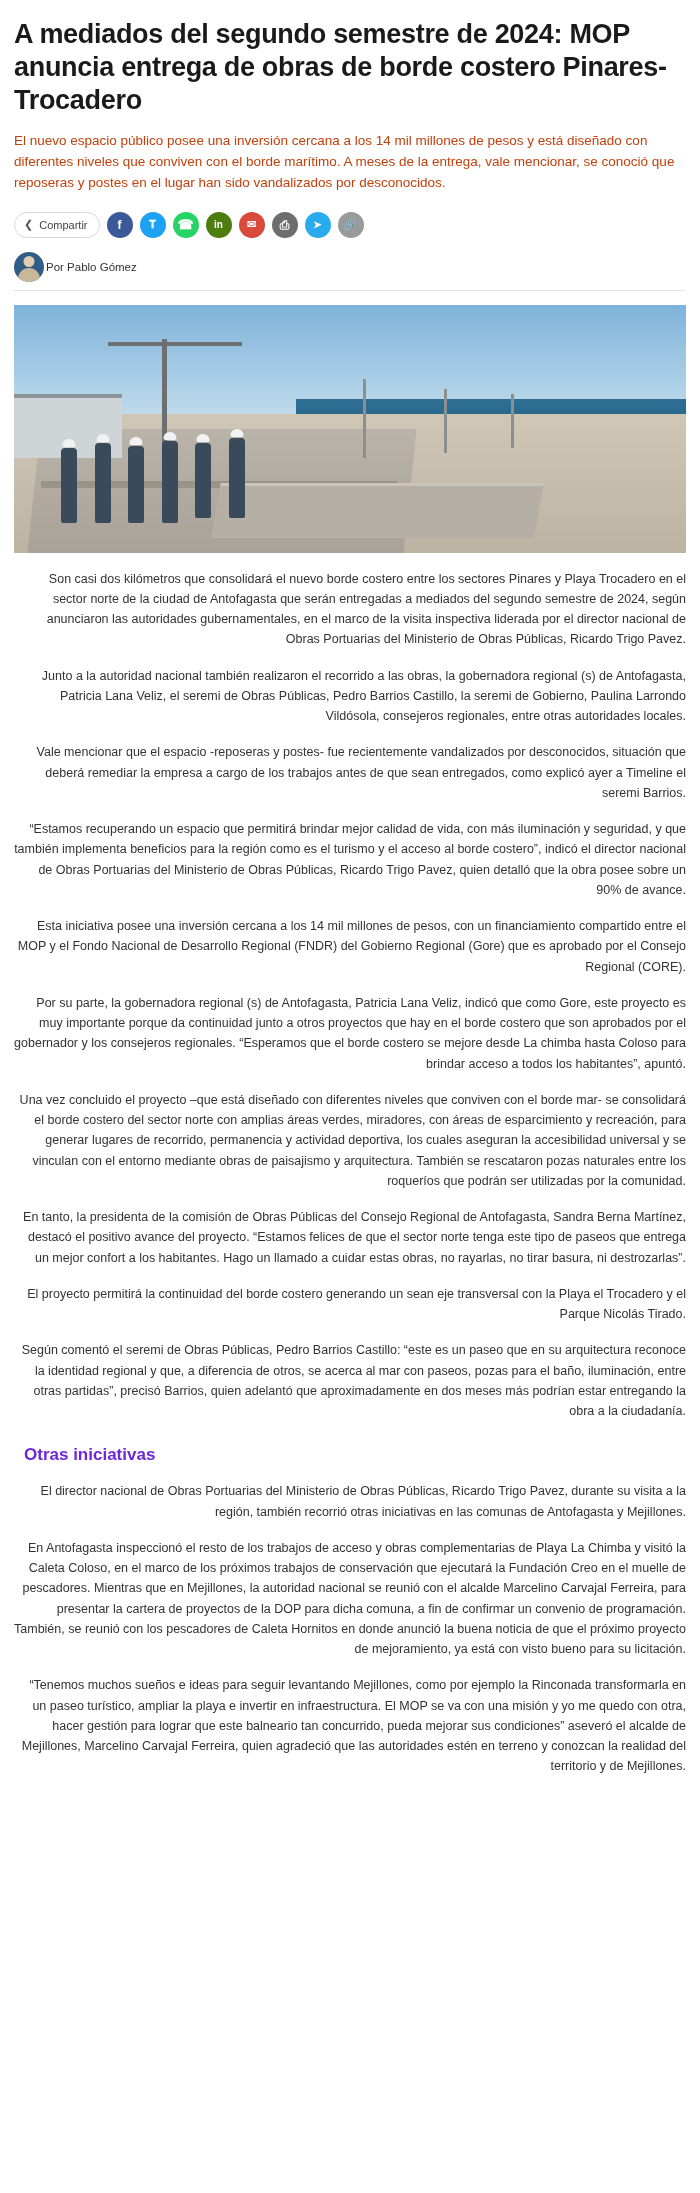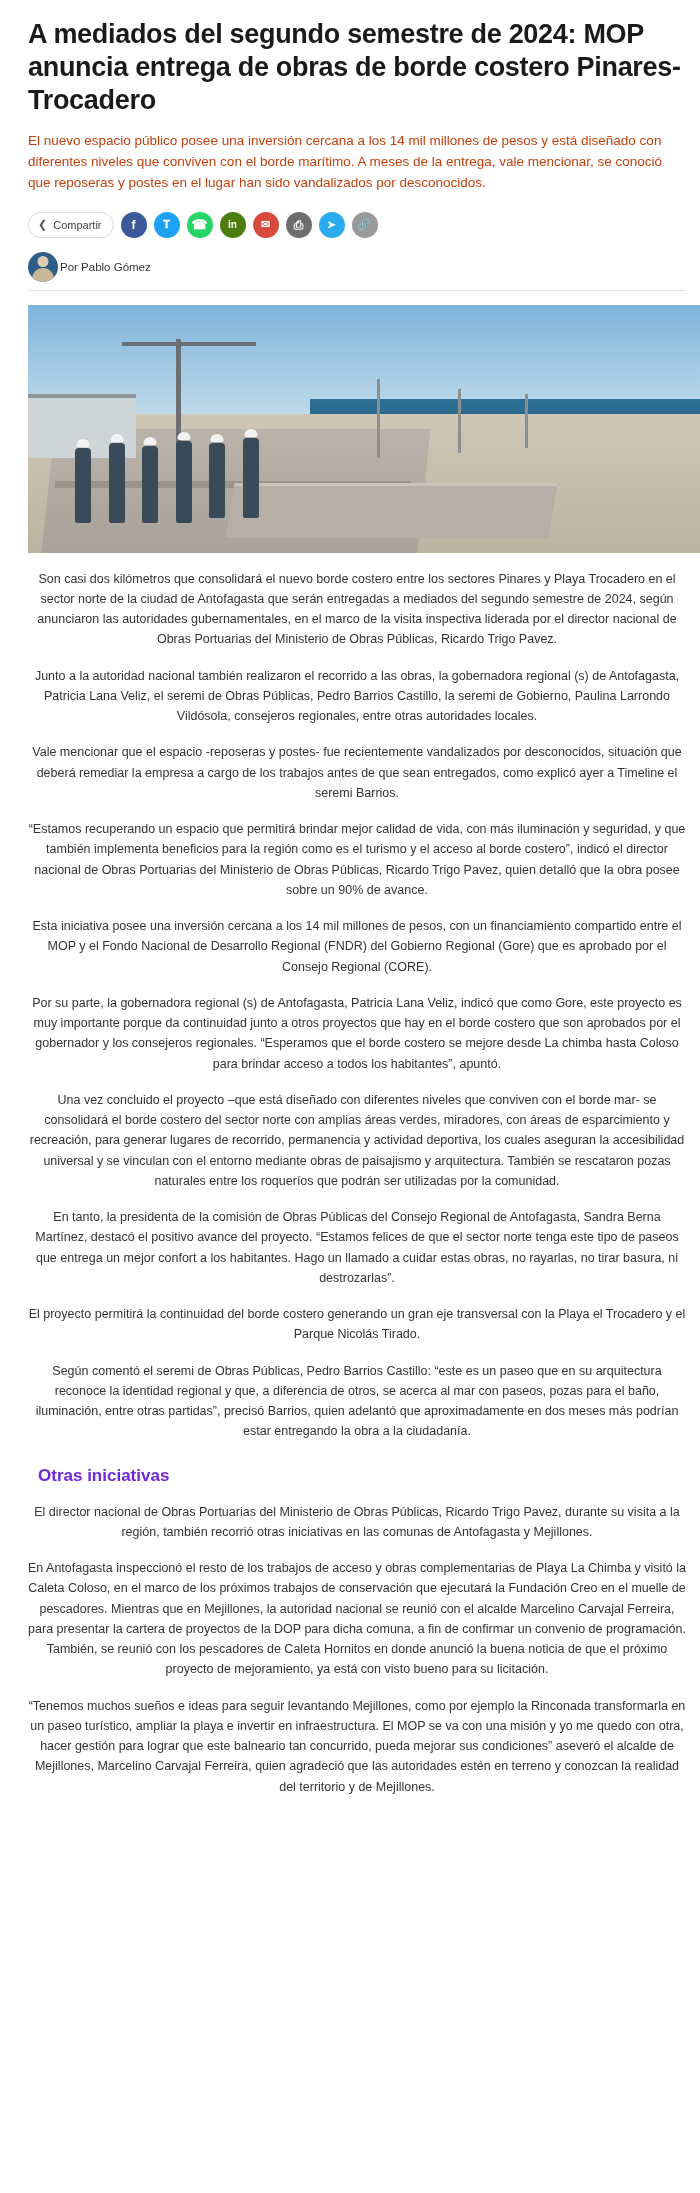--- a/index.html
+++ b/index.html
@@ -5,21 +5,21 @@
   * { box-sizing: border-box; }
   html, body {
     margin: 0; padding: 0;
     width: 700px;
     background: #ffffff;
     font-family: "Liberation Sans", sans-serif;
     color: #2b2b2b;
   }
   .page {
     width: 700px;
-    padding: 14px 14px 30px 28px;
+    padding: 14px 14px 30px 14px;
   }
   h1.headline {
     font-size: 27px;
     line-height: 1.22;
     font-weight: bold;
     color: #1a1a1a;
     margin: 4px 0 14px 0;
     letter-spacing: -0.3px;
   }
   p.lead {
@@ -176,21 +176,21 @@
     width: 13px; height: 8px;
     background: #f2f2f2;
     border-radius: 7px 7px 2px 2px;
   }
   
   p.body {
     font-size: 12.5px;
     line-height: 1.62;
     color: #333333;
     margin: 16px 0 16px 0;
-    text-align: center;
+    text-align: right;
   }
   h2.section {
     font-size: 17px;
     color: #6d28d9;
     font-weight: bold;
     margin: 24px 0 14px 10px;
   }
 </style>
 </head>
 <body>
@@ -247,21 +247,21 @@
   </div>
 
   <p class="body">Son casi dos kilómetros que consolidará el nuevo borde costero entre los sectores Pinares y Playa Trocadero en el sector norte de la ciudad de Antofagasta que serán entregadas a mediados del segundo semestre de 2024, según anunciaron las autoridades gubernamentales, en el marco de la visita inspectiva liderada por el director nacional de Obras Portuarias del Ministerio de Obras Públicas, Ricardo Trigo Pavez.</p>
   <p class="body">Junto a la autoridad nacional también realizaron el recorrido a las obras, la gobernadora regional (s) de Antofagasta, Patricia Lana Veliz, el seremi de Obras Públicas, Pedro Barrios Castillo, la seremi de Gobierno, Paulina Larrondo Vildósola, consejeros regionales, entre otras autoridades locales.</p>
   <p class="body">Vale mencionar que el espacio -reposeras y postes- fue recientemente vandalizados por desconocidos, situación que deberá remediar la empresa a cargo de los trabajos antes de que sean entregados, como explicó ayer a Timeline el seremi Barrios.</p>
   <p class="body">“Estamos recuperando un espacio que permitirá brindar mejor calidad de vida, con más iluminación y seguridad, y que también implementa beneficios para la región como es el turismo y el acceso al borde costero”, indicó el director nacional de Obras Portuarias del Ministerio de Obras Públicas, Ricardo Trigo Pavez, quien detalló que la obra posee sobre un 90% de avance.</p>
   <p class="body">Esta iniciativa posee una inversión cercana a los 14 mil millones de pesos, con un financiamiento compartido entre el MOP y el Fondo Nacional de Desarrollo Regional (FNDR) del Gobierno Regional (Gore) que es aprobado por el Consejo Regional (CORE).</p>
   <p class="body">Por su parte, la gobernadora regional (s) de Antofagasta, Patricia Lana Veliz, indicó que como Gore, este proyecto es muy importante porque da continuidad junto a otros proyectos que hay en el borde costero que son aprobados por el gobernador y los consejeros regionales. “Esperamos que el borde costero se mejore desde La chimba hasta Coloso para brindar acceso a todos los habitantes”, apuntó.</p>
   <p class="body">Una vez concluido el proyecto –que está diseñado con diferentes niveles que conviven con el borde mar- se consolidará el borde costero del sector norte con amplias áreas verdes, miradores, con áreas de esparcimiento y recreación, para generar lugares de recorrido, permanencia y actividad deportiva, los cuales aseguran la accesibilidad universal y se vinculan con el entorno mediante obras de paisajismo y arquitectura. También se rescataron pozas naturales entre los roqueríos que podrán ser utilizadas por la comunidad.</p>
   <p class="body">En tanto, la presidenta de la comisión de Obras Públicas del Consejo Regional de Antofagasta, Sandra Berna Martínez, destacó el positivo avance del proyecto. “Estamos felices de que el sector norte tenga este tipo de paseos que entrega un mejor confort a los habitantes. Hago un llamado a cuidar estas obras, no rayarlas, no tirar basura, ni destrozarlas”.</p>
-  <p class="body">El proyecto permitirá la continuidad del borde costero generando un gran eje transversal con la Playa el Trocadero y el Parque Nicolás Tirado.</p>
+  <p class="body">El proyecto permitirá la continuidad del borde costero generando un sean eje transversal con la Playa el Trocadero y el Parque Nicolás Tirado.</p>
   <p class="body">Según comentó el seremi de Obras Públicas, Pedro Barrios Castillo: “este es un paseo que en su arquitectura reconoce la identidad regional y que, a diferencia de otros, se acerca al mar con paseos, pozas para el baño, iluminación, entre otras partidas”, precisó Barrios, quien adelantó que aproximadamente en dos meses más podrían estar entregando la obra a la ciudadanía.</p>
 
   <h2 class="section">Otras iniciativas</h2>
 
   <p class="body">El director nacional de Obras Portuarias del Ministerio de Obras Públicas, Ricardo Trigo Pavez, durante su visita a la región, también recorrió otras iniciativas en las comunas de Antofagasta y Mejillones.</p>
   <p class="body">En Antofagasta inspeccionó el resto de los trabajos de acceso y obras complementarias de Playa La Chimba y visitó la Caleta Coloso, en el marco de los próximos trabajos de conservación que ejecutará la Fundación Creo en el muelle de pescadores. Mientras que en Mejillones, la autoridad nacional se reunió con el alcalde Marcelino Carvajal Ferreira, para presentar la cartera de proyectos de la DOP para dicha comuna, a fin de confirmar un convenio de programación. También, se reunió con los pescadores de Caleta Hornitos en donde anunció la buena noticia de que el próximo proyecto de mejoramiento, ya está con visto bueno para su licitación.</p>
   <p class="body">“Tenemos muchos sueños e ideas para seguir levantando Mejillones, como por ejemplo la Rinconada transformarla en un paseo turístico, ampliar la playa e invertir en infraestructura. El MOP se va con una misión y yo me quedo con otra, hacer gestión para lograr que este balneario tan concurrido, pueda mejorar sus condiciones” aseveró el alcalde de Mejillones,  Marcelino Carvajal Ferreira, quien agradeció que las autoridades estén en terreno y conozcan la realidad del territorio y de Mejillones.</p>
 
 </div>
 

